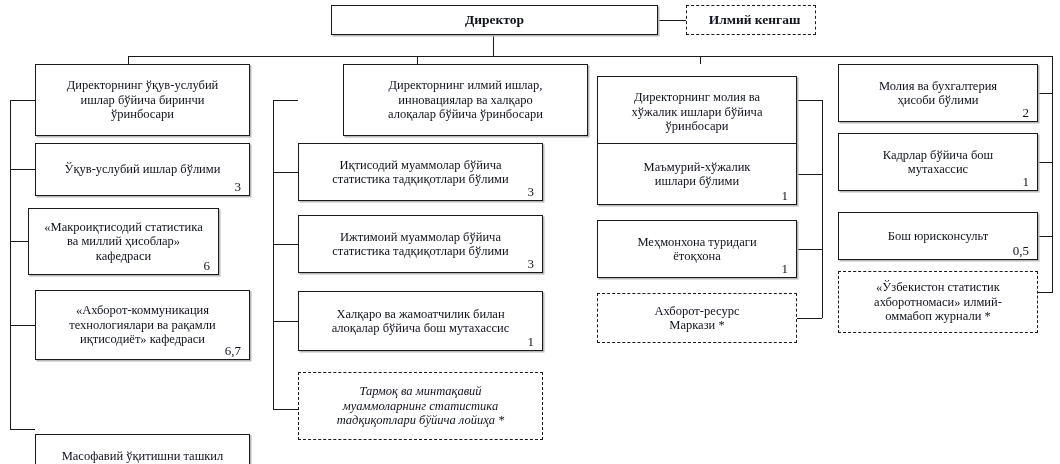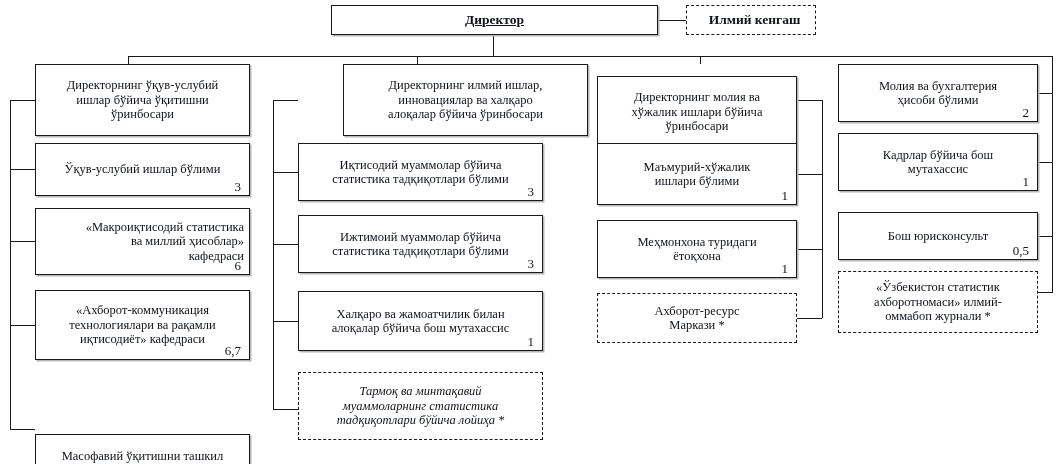--- a/index.html
+++ b/index.html
@@ -54,54 +54,54 @@
   
   .ln{position:absolute;background:#1a1a1a;z-index:1;}
   .h{height:1px;}
   .v{width:1px;}
 </style>
 </head>
 <body>
 
 <div id="chart">
 
-  <div class="box bold" style="left:331px;top:5px;width:327px;height:30px;text-decoration:underline;">
+  <div class="box bold" style="left:331px;top:5px;width:327px;height:30px;">
     <span class="txt">Директор</span>
   </div>
 
   <div class="ln h" style="left:656px;top:20px;width:30px;"></div>
 
   <div class="box dashed bold" style="left:686px;top:5px;width:130px;height:30px;padding-left:7px;">
     <span class="txt">Илмий  кенгаш</span>
   </div>
 
   <div class="ln v" style="left:493px;top:35px;height:21px;"></div>
   <div class="ln h" style="left:128px;top:56px;width:925px;"></div>
 
   <div class="ln v" style="left:128px;top:56px;height:8px;"></div>
   <div class="ln v" style="left:417px;top:56px;height:8px;"></div>
   <div class="ln v" style="left:700px;top:56px;height:8px;"></div>
   <div class="ln v" style="left:1052px;top:56px;height:236px;"></div>
 
   <div class="box" style="left:35px;top:64px;width:215px;height:72px;">
     <span class="txt">Директорнинг ўқув-услубий
-ишлар бўйича ўқитишни
+ишлар бўйича биринчи
 ўринбосари</span>
   </div>
 
   <div class="ln v" style="left:10px;top:100px;height:329px;"></div>
   <div class="ln h" style="left:10px;top:100px;width:25px;"></div>
 
   <div class="box" style="left:35px;top:143px;width:215px;height:53px;">
     <span class="txt">Ўқув-услубий ишлар бўлими</span>
     <span class="cnt">3</span>
   </div>
   <div class="ln h" style="left:10px;top:169px;width:25px;"></div>
 
-  <div class="box" style="left:35px;top:208px;width:215px;height:67px;text-align:right;">
+  <div class="box" style="left:28px;top:208px;width:191px;height:67px;">
     <span class="txt">«Макроиқтисодий статистика
 ва миллий ҳисоблар»
 кафедраси</span>
     <span class="cnt">6</span>
   </div>
   <div class="ln h" style="left:10px;top:241px;width:25px;"></div>
 
   <div class="box" style="left:35px;top:290px;width:215px;height:70px;">
     <span class="txt">«Ахборот-коммуникация
 технологиялари ва рақамли

